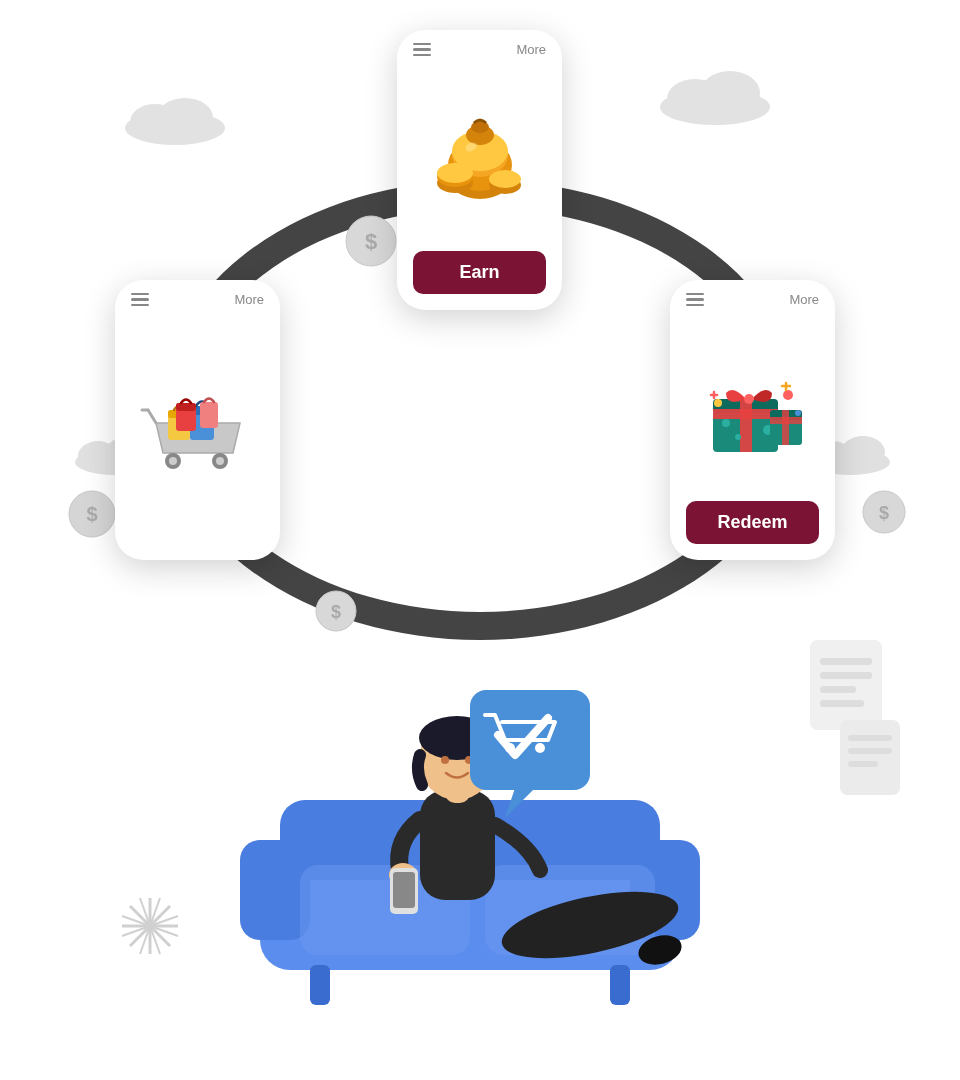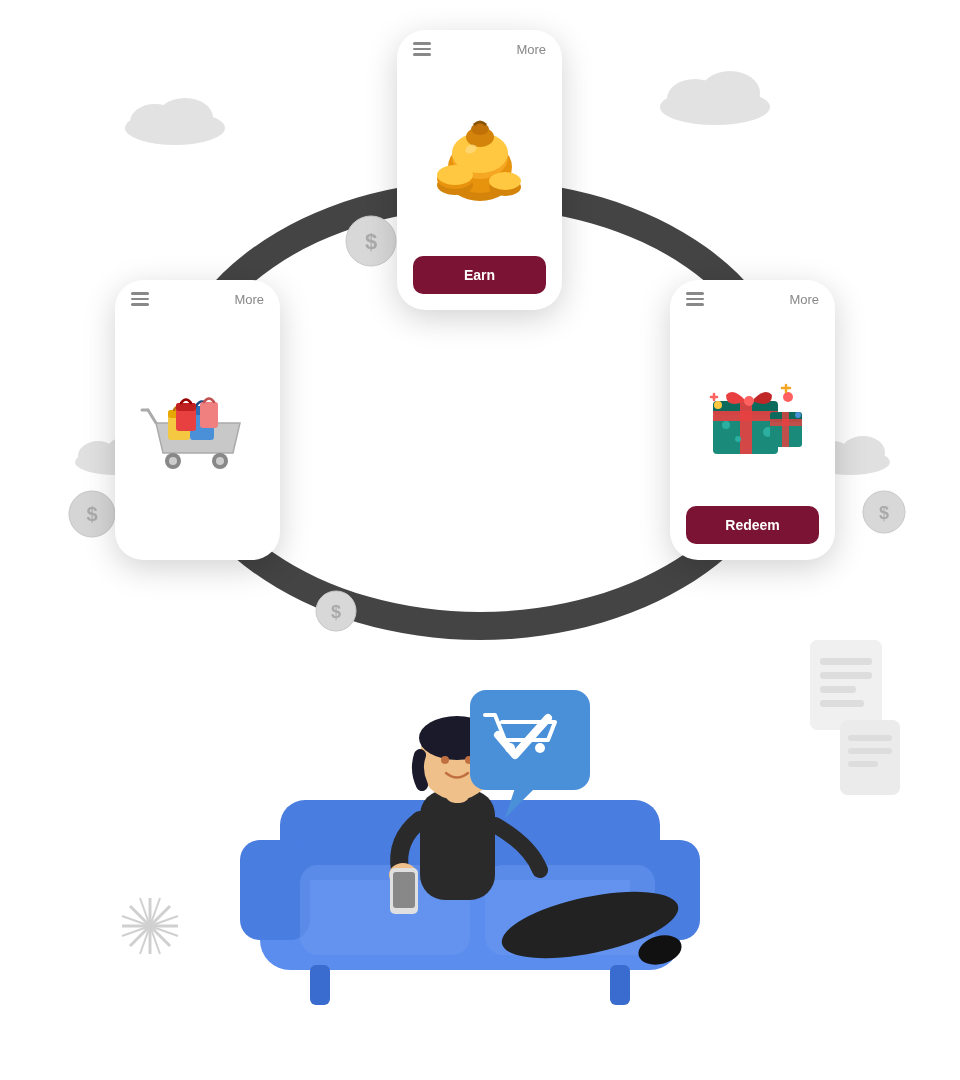--- a/index.html
+++ b/index.html
@@ -38,21 +38,21 @@
       box-shadow: 0 8px 32px rgba(0,0,0,0.18);
       overflow: hidden;
       z-index: 10;
       display: flex;
       flex-direction: column;
     }
 
     .phone-header {
       display: flex;
       justify-content: space-between;
-      align-items: flex-start;
+      align-items: center;
       padding: 12px 16px 8px;
       gap: 35px;
     }
 
     .phone-header .hamburger {
       display: flex;
       flex-direction: column;
       gap: 3px;
     }
     .phone-header .hamburger span {
@@ -77,21 +77,21 @@
       padding: 10px;
     }
 
     .phone-action-btn {
       margin: 7px 16px 16px;
       padding: 11px 20px;
       background: #7b1434;
       color: #fff;
       border: none;
       border-radius: 10px;
-      font-size: 14px;
+      font-size: 18px;
       font-weight: bold;
       cursor: pointer;
       text-align: center;
     }
 
     
     .phone-earn {
       width: 165px;
       height: 280px;
       top: 30px;

